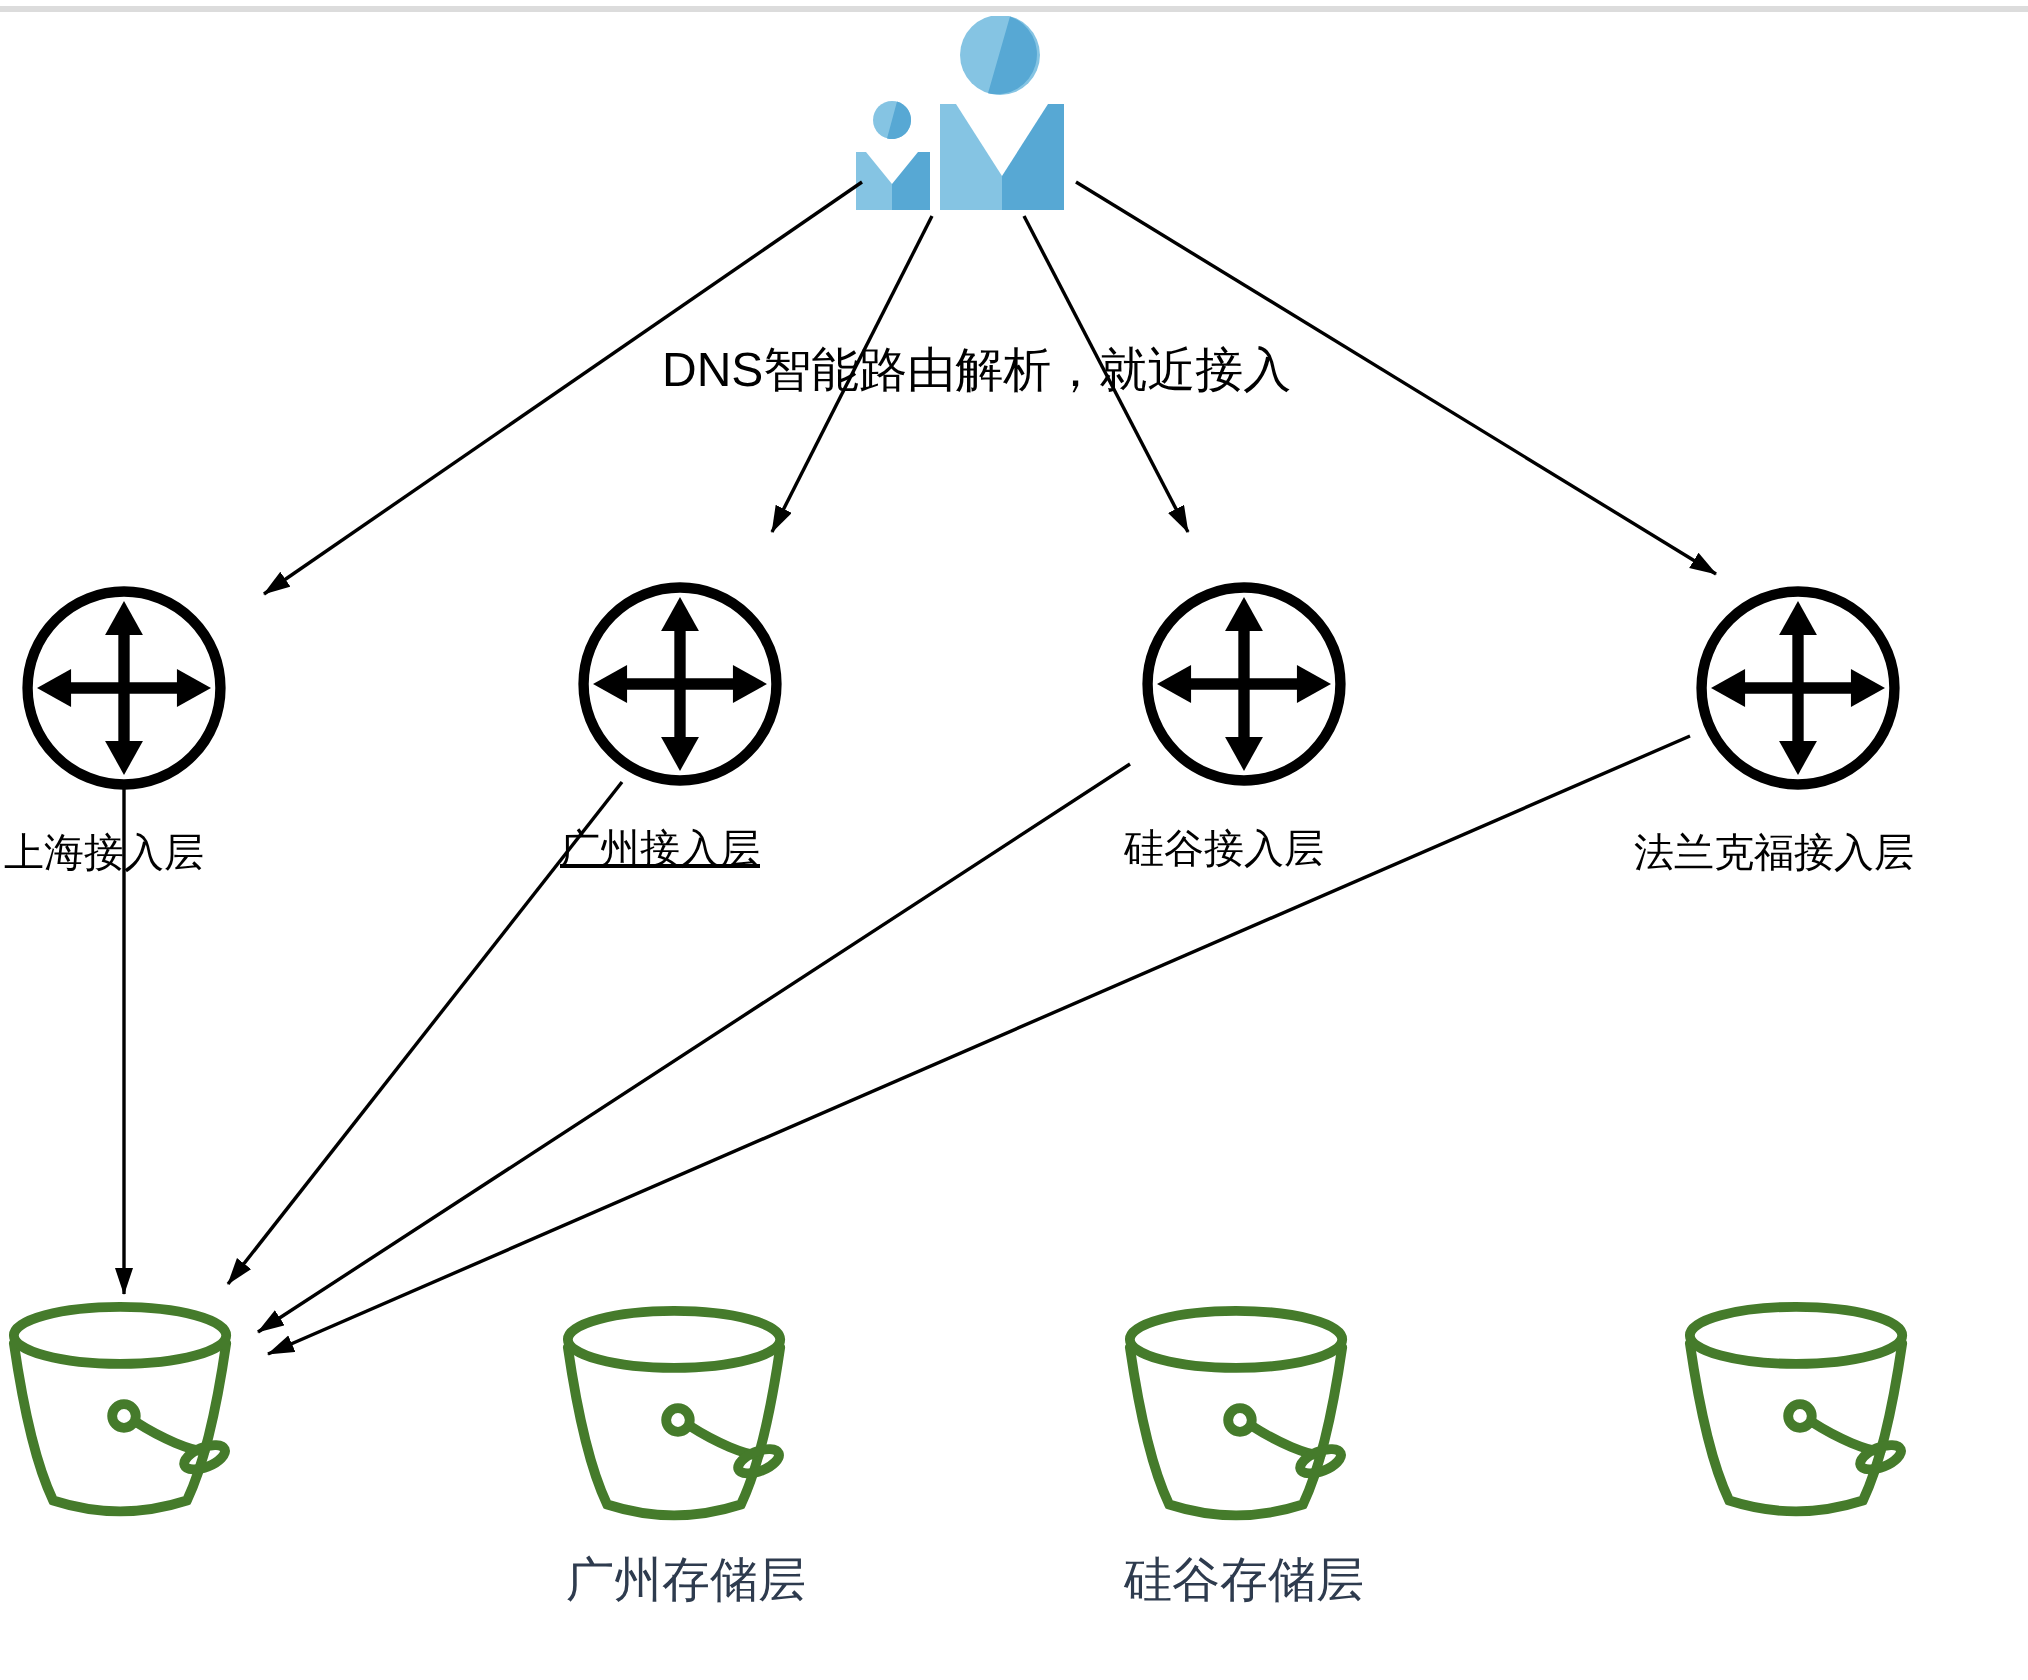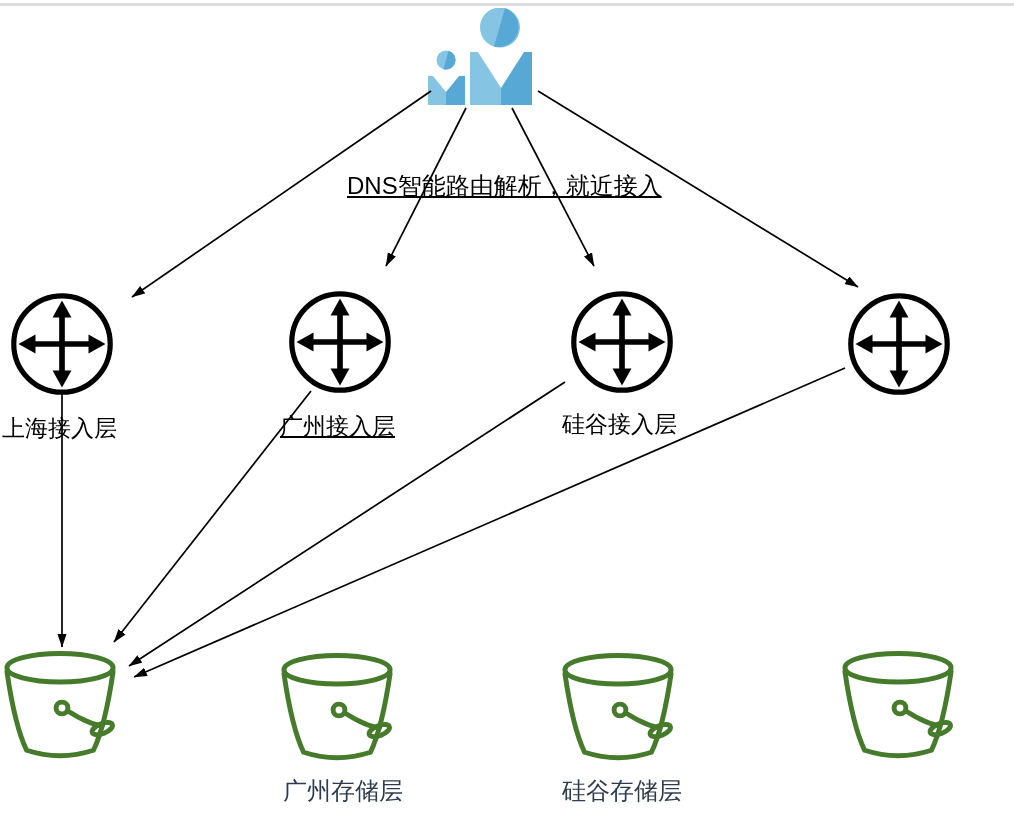--- a/index.html
+++ b/index.html
@@ -19,21 +19,21 @@
   .canvas{
     position:relative;width:1014px;height:840px;background:var(--canvas-bg);
     overflow:hidden;
   }
   .top-border{
     position:absolute;left:0;top:3px;width:100%;height:3px;
     background:var(--top-border);
   }
   .abs{position:absolute;}
   .node-label{
-    font-size:23px;color:var(--access-label);white-space:nowrap;line-height:1.2;
+    font-size:20px;color:var(--access-label);white-space:nowrap;line-height:1.2;
   }
   .annotation{
     position:absolute;font-size:24px;color:#000;white-space:nowrap;line-height:1.2;
   }
   .edges{position:absolute;left:0;top:0;width:1014px;height:840px;z-index:5;pointer-events:none;}
   .edges line{stroke:var(--edge-color);stroke-width:1.7;}
   .router-icon circle{fill:#fff;stroke:var(--router-stroke);stroke-width:5.5;}
   .router-icon line{stroke:var(--router-stroke);stroke-width:6;}
   .router-icon path{fill:var(--router-stroke);}
   .bucket-icon .stroke{fill:none;stroke:var(--bucket-stroke);stroke-width:5;stroke-linecap:round;}
@@ -71,21 +71,21 @@
     <path class="mid" d="M 77,0.2 A 20,20 0 0 1 66,38.6 Z"></path>
     <path class="light" d="M 42,44 L 50,44 L 73,80 L 73,97 L 42,97 Z"></path>
     <path class="mid" d="M 73,80 L 96,44 L 104,44 L 104,97 L 73,97 Z"></path>
 
     <circle class="light" cx="18" cy="52" r="9.5"></circle>
     <path class="mid" d="M 20.5,42.8 A 9.5,9.5 0 0 1 15.5,61.2 Z"></path>
     <path class="light" d="M 0,68 L 5,68 L 18,84 L 18,97 L 0,97 Z"></path>
     <path class="mid" d="M 18,84 L 31,68 L 37,68 L 37,97 L 18,97 Z"></path>
   </svg>
 
-  <div class="annotation" style="left:347px;top:172px;text-decoration:underline;">DNS智能路由解析，就近接入</div>
+  <div class="annotation" style="left:331px;top:172px;">DNS智能路由解析，就近接入</div>
 
   <div class="node access" style="left:10px;top:292px;">
     <svg class="router-icon" width="104" height="104" viewBox="0 0 110 110">
       <circle cx="55" cy="55" r="51"></circle>
       <line x1="55" y1="24" x2="55" y2="86"></line>
       <line x1="24" y1="55" x2="86" y2="55"></line>
       <path d="M55,9 L45,27 L65,27 Z"></path>
       <path d="M55,101 L45,83 L65,83 Z"></path>
       <path d="M9,55 L27,45 L27,65 Z"></path>
       <path d="M101,55 L83,45 L83,65 Z"></path>
@@ -120,21 +120,22 @@
       <line x1="24" y1="55" x2="86" y2="55"></line>
       <path d="M55,9 L45,27 L65,27 Z"></path>
       <path d="M55,101 L45,83 L65,83 Z"></path>
       <path d="M9,55 L27,45 L27,65 Z"></path>
       <path d="M101,55 L83,45 L83,65 Z"></path>
     </svg>
   </div>
 
   <div class="abs node-label" style="left:2px;top:415px;">上海接入层</div>
   <div class="abs node-label" style="left:280px;top:413px;text-decoration:underline;">广州接入层</div>
-  <div class="abs node-label" style="left:562px;top:413px;font-family:Liberation Mono, monospace;">硅谷接入层</div>
+  <div class="abs node-label" style="left:562px;top:413px;">硅谷接入层</div>
+  <div class="abs node-label" style="left:817px;top:415px;">法兰克福接入层</div>
 
   <div class="node storage" style="left:3px;top:649px;">
     <svg class="bucket-icon" width="116" height="118" viewBox="0 0 118 120">
       <path class="stroke" d="M 4,23 Q 12,78 24,103 Q 58,114 92,103 Q 104,78 112,23"></path>
       <ellipse class="stroke" cx="58" cy="19" rx="54" ry="14.5"></ellipse>
       <path class="stroke" d="M 66,63 C 80,72 94,77.5 101,78"></path>
       <ellipse class="stroke" cx="101" cy="81" rx="11" ry="5" transform="rotate(-22 101 81)"></ellipse>
       <circle class="pivot" cx="60" cy="60" r="6"></circle>
     </svg>
   </div>

